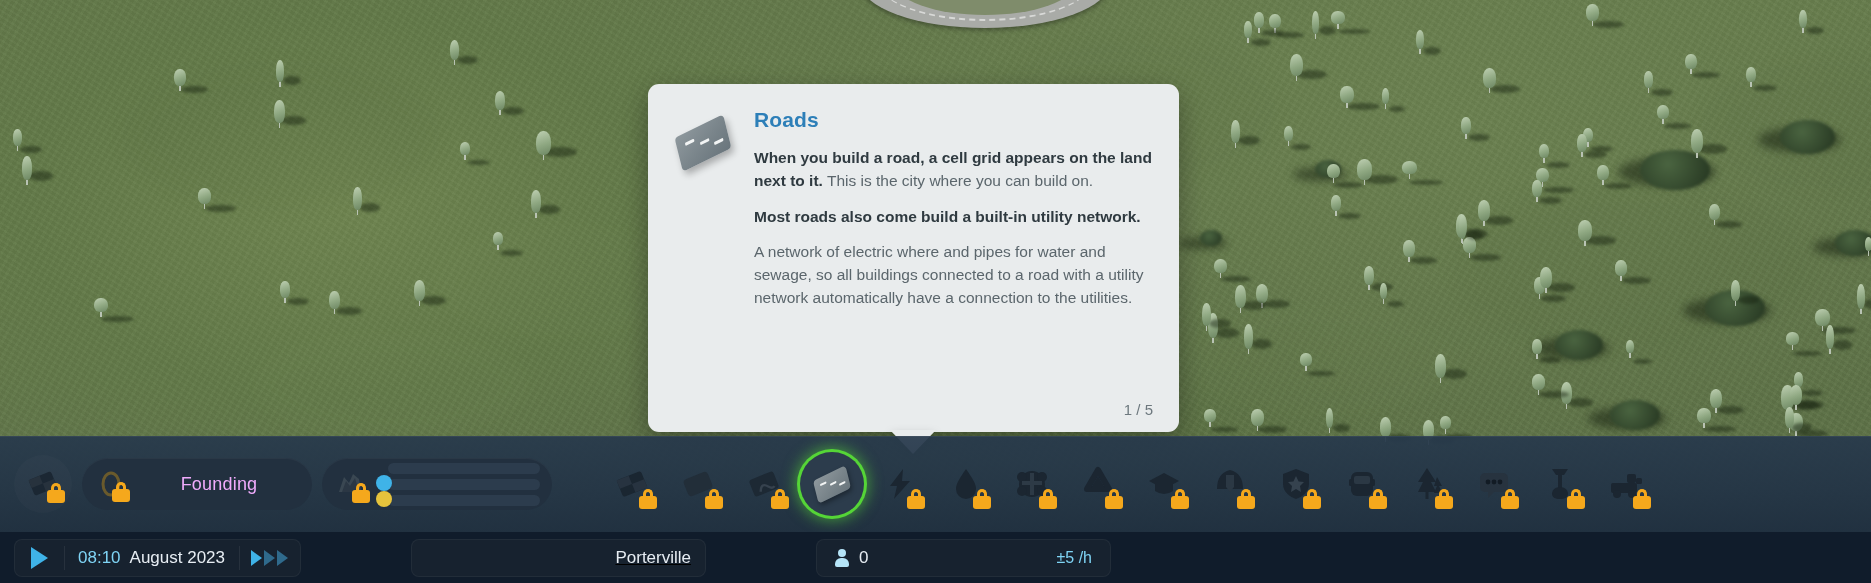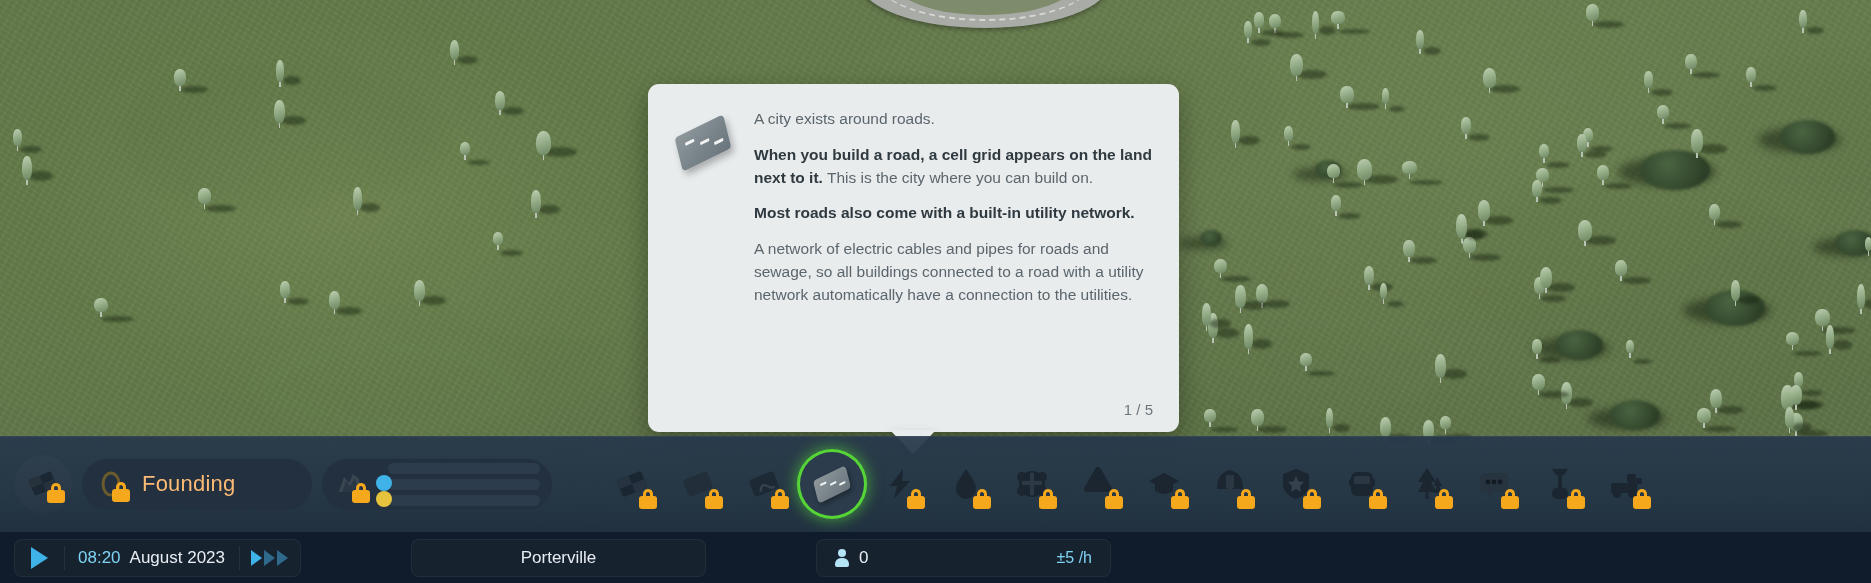--- a/index.html
+++ b/index.html
@@ -162,22 +162,22 @@
   .circle-slot.ghost { background: rgba(255,255,255,.018); }
 
   .milestone-pill {
     width: 230px; height: 52px; border-radius: 26px;
     background: #22303f;
     display: flex; align-items: center; gap: 10px;
     padding: 0 16px 0 8px;
     box-shadow: inset 0 1px 0 rgba(255,255,255,.04);
   }
   .milestone-pill .label {
-    flex: 1; text-align: left; color: #fdba74;
-    font-size: 22px; letter-spacing: .2px;
+    flex: 1; text-align: center; color: #f0abfc;
+    font-size: 18px; letter-spacing: .2px;
   }
   .progress-pill {
     width: 230px; height: 52px; border-radius: 26px;
     background: #22303f;
     display: flex; align-items: center; gap: 6px;
     padding: 0 12px 0 6px;
     box-shadow: inset 0 1px 0 rgba(255,255,255,.04);
   }
   .bars { flex: 1; display: flex; flex-direction: column; gap: 5px; padding-left: 4px; }
   .bar { height: 11px; border-radius: 6px; background: #2c3c4d; }
@@ -785,24 +785,24 @@
 
   <div class="tooltip">
     <div class="tt-icon-wrap">
       <div class="road-tile">
         <div class="dash d1"></div>
           <div class="dash d2"></div>
           <div class="dash d3"></div>
       </div>
     </div>
     <div class="tt-body">
-      <div class="tt-p">A city exists around roads.</div>
+      <div class="tt-title">Roads</div>
       <div class="tt-p"><span class="lead">When you build a road, a cell grid appears on the land next to it.</span><span> This is the city where you can build on.</span></div>
-      <div class="tt-p strong">Most roads also come with a built-in utility network.</div>
-      <div class="tt-p">A network of electric cables and pipes for roads and sewage, so all buildings connected to a road with a utility network automatically have a connection to the utilities.</div>
+      <div class="tt-p strong">Most roads also come build a built-in utility network.</div>
+      <div class="tt-p">A network of electric where and pipes for water and sewage, so all buildings connected to a road with a utility network automatically have a connection to the utilities.</div>
     </div>
     <div class="tt-pager">1 / 5</div>
   </div>
   <div class="tooltip-arrow"></div>
 
   <div class="toolbar">
     <div class="tb-left">
 
       <div class="circle-slot ghost">
         <div class="tool-glyph">
@@ -1035,34 +1035,34 @@
       </div>
   </div>
 
   <div class="statusbar">
 
     <div class="sb-group" style="margin-left:14px;">
       <div class="sb-cell" style="padding:0 16px;">
         <div class="play-tri"></div>
       </div>
       <div class="sb-cell">
-        <span class="time-cyan">08:20</span>
+        <span class="time-cyan">08:10</span>
         <span>August 2023</span>
       </div>
       <div class="sb-cell" style="padding:0 12px;">
         <span class="ff">
             <i class="on"></i>
             <i></i>
             <i></i>
           </span>
       </div>
     </div>
 
 
-    <div class="sb-group" style="margin-left:110px;width:295px;justify-content:center;">
+    <div class="sb-group" style="margin-left:110px;width:295px;justify-content:flex-end;text-decoration:underline;">
       <div class="sb-cell">
         <span>Porterville</span>
       </div>
     </div>
 
     <div class="sb-group" style="margin-left:110px;width:295px;">
       <div class="sb-cell" style="width:100%;justify-content:space-between;padding:0 18px;">
         <span style="display:flex;align-items:center;">
           <span class="person">
               <span class="head"></span>

